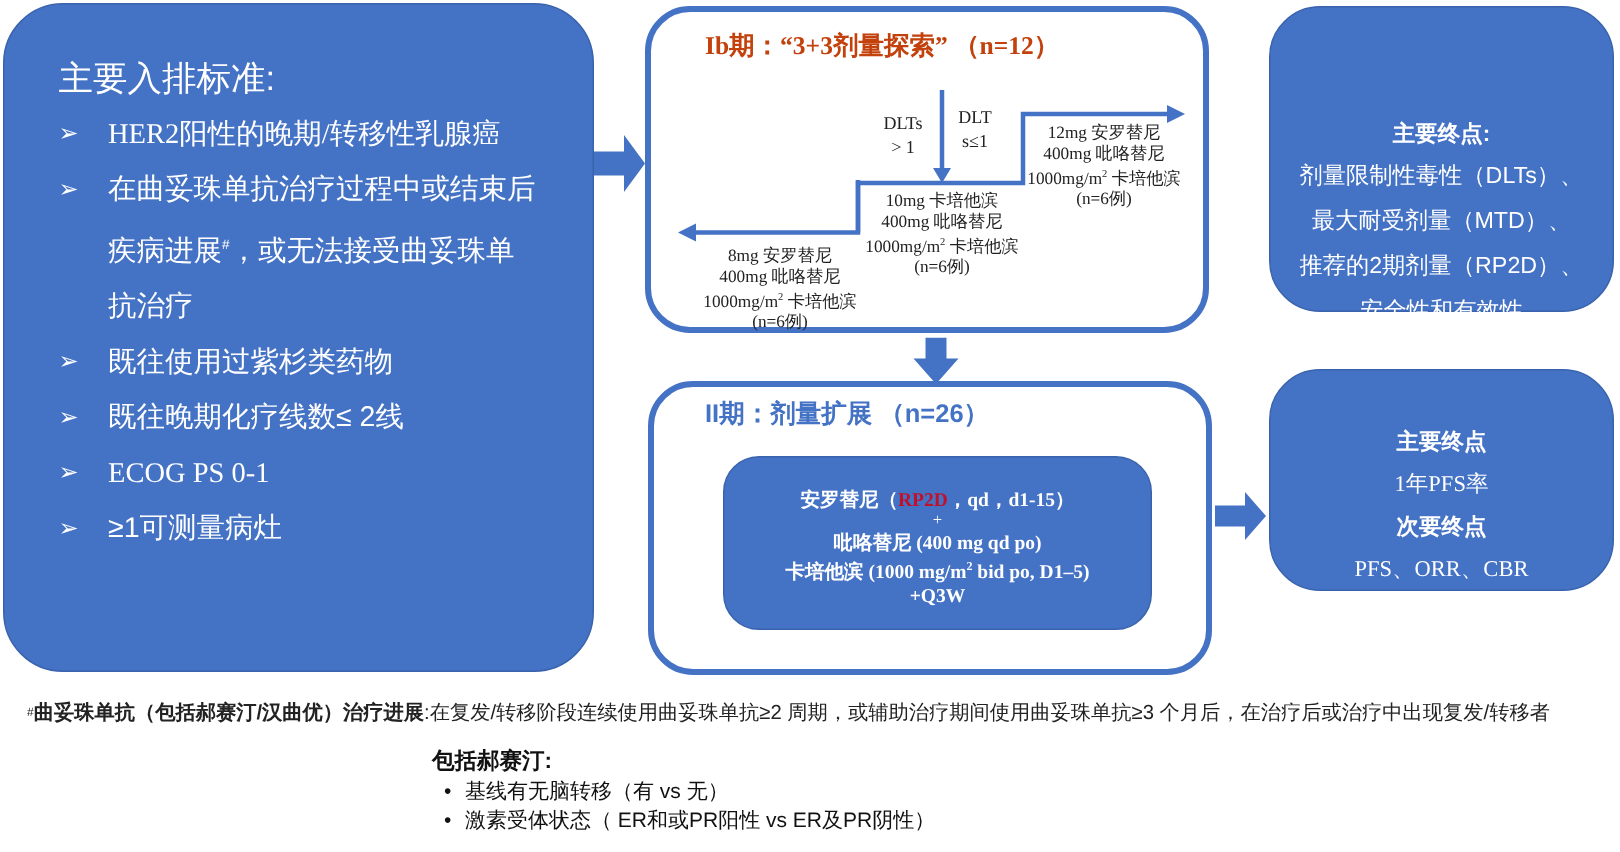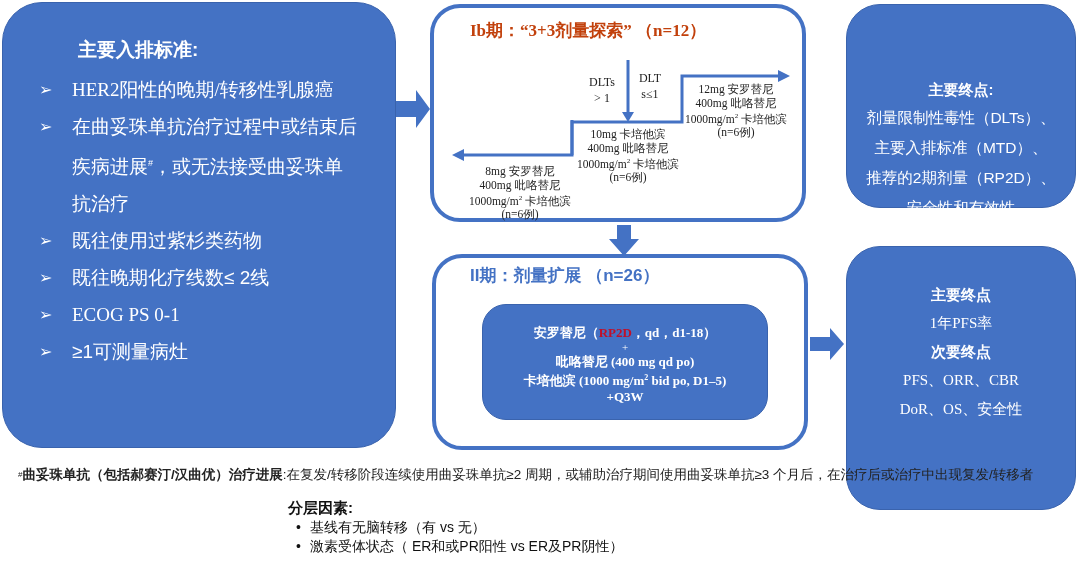--- a/index.html
+++ b/index.html
@@ -5,21 +5,21 @@
   html, body { margin:0; padding:0; }
   body { width:1080px; height:568px; background:#ffffff; position:relative; overflow:hidden;
          font-family:"Liberation Sans","DejaVu Sans",sans-serif; }
   .abs { position:absolute; }
   .blue-box { background:#4472C4; border:1px solid #3A63AD; color:#ffffff; box-sizing:border-box; }
   .outline-box { background:#ffffff; border:4px solid #4472C4; box-sizing:border-box; }
   .serif { font-family:"Liberation Serif","DejaVu Serif",serif; }
 
   
   #criteria { left:2px; top:2px; width:394px; height:446px; border-radius:40px; }
-  #criteria .title { position:absolute; left:36px; top:34px; font-size:19px; font-weight:bold;margin-left:39px; }
+  #criteria .title { position:absolute; left:36px; top:34px; font-size:23px; font-weight:normal; }
   #criteria ul { list-style:none; margin:0; padding:0; position:absolute; left:36px; top:68px; width:350px; }
   #criteria li { position:relative; padding-left:33px; font-size:19px; line-height:37px; }
   #criteria li .bullet { position:absolute; left:0; top:0; font-size:16px; }
   #criteria li.wrap { line-height:37px; }
 
   
   #ib { left:430px; top:4px; width:376px; height:218px; border-radius:30px; }
   #ib .title { position:absolute; left:36px; top:11px; font-size:17px; font-weight:bold; color:#c2410c; }
   .dose { position:absolute; text-align:center; font-size:11.5px; line-height:13.5px; color:#222; }
   .dlt-label { position:absolute; text-align:center; font-size:12px; line-height:16px; color:#222; }
@@ -28,21 +28,21 @@
   #ii { left:432px; top:254px; width:376px; height:196px; border-radius:30px; }
   #ii .title { position:absolute; left:34px; top:6px; font-size:17px; font-weight:bold; color:#4472C4; }
   #regimen { left:482px; top:304px; width:286px; height:116px; border-radius:24px; text-align:center; }
   #regimen .line { font-size:13px; line-height:16px; font-weight:bold; }
   #regimen .rp2d { color:#C0102A; }
 
   
   #ep1 { left:846px; top:4px; width:230px; height:204px; border-radius:34px; text-align:center; }
   #ep1 .title { font-size:15px; font-weight:bold; margin-top:72px; line-height:26px; }
   #ep1 .line { font-size:15.5px; line-height:30px; }
-  #ep2 { left:846px; top:246px; width:230px; height:264px; border-radius:34px; text-align:center; }
+  #ep2 { left:846px; top:246px; width:230px; height:148px; border-radius:34px; text-align:center; }
   #ep2 .hd { font-size:15px; font-weight:bold; line-height:28px; }
   #ep2 .line { font-size:15px; line-height:29px; }
 
   
   #footnote { left:18px; top:466px; width:1060px; font-size:13.5px; line-height:17px; color:#222; }
   #footnote b { font-weight:bold; }
   #footnote sup { font-size:8px; vertical-align:top; }
 
   #strata { left:288px; top:498px; font-size:14px; color:#111; }
   #strata .hd { font-weight:bold; font-size:15px; line-height:20px; }
@@ -138,56 +138,56 @@
   <polygon points="9,0 23,0 23,14 31,14 16,31 1,14 9,14" fill="#4472C4"></polygon>
 </svg>
 
 <div id="ii" class="abs outline-box">
   <div class="title">II期：剂量扩展 （n=26）</div>
 </div>
 
 <div id="regimen" class="abs blue-box">
   <div style="height:20px"></div>
   <div class="line serif">
-    <span>安罗替尼（</span><span class="rp2d">RP2D</span><span>，qd，d1-18）</span>
+    <span>安罗替尼（</span><span class="rp2d">RP2D</span><span>，qd，d1-15）</span>
   </div>
   <div class="line serif" style="font-weight:normal;font-size:11px;line-height:13px">+</div>
   <div class="line serif">吡咯替尼 (400 mg qd po)</div>
   <div class="line serif">
     <span>卡培他滨 (1000 mg/m</span><sup style="font-size:8px">2</sup><span> bid  po, D1–5)</span>
   </div>
   <div class="line serif">+Q3W</div>
 </div>
 
 <svg class="abs" style="left:810px;top:328px" width="36" height="32">
   <polygon points="0,9 20,9 20,0 34,16 20,32 20,23 0,23" fill="#4472C4"></polygon>
 </svg>
 
 <div id="ep1" class="abs blue-box">
   <div class="title">主要终点:</div>
   <div class="line">剂量限制性毒性（DLTs）、</div>
-  <div class="line">主要入排标准（MTD）、</div>
+  <div class="line">最大耐受剂量（MTD）、</div>
   <div class="line">推荐的2期剂量（RP2D）、</div>
   <div class="line">安全性和有效性</div>
 </div>
 
 <div id="ep2" class="abs blue-box">
   <div style="height:34px"></div>
   <div class="hd">主要终点</div>
   <div class="line serif">1年PFS率</div>
   <div class="hd">次要终点</div>
   <div class="line serif">PFS、ORR、CBR</div>
   <div class="line serif">DoR、OS、安全性</div>
 </div>
 
 <div id="footnote" class="abs">
   <sup>#</sup><b>曲妥珠单抗（包括郝赛汀/汉曲优）治疗进展</b><span>:在复发/转移阶段连续使用曲妥珠单抗≥2 周期，或辅助治疗期间使用曲妥珠单抗≥3 个月后，在治疗后或治疗中出现复发/转移者</span>
 </div>
 
 <div id="strata" class="abs">
-  <div class="hd">分层因素:</div>
+  <div class="hd">包括郝赛汀:</div>
   <div class="item">
     <span class="dot">•</span><span>基线有无脑转移（有 vs 无）</span>
   </div>
   <div class="item">
     <span class="dot">•</span><span>激素受体状态（ ER和或PR阳性 vs ER及PR阴性）</span>
   </div>
 </div>
 
 </body></html>

